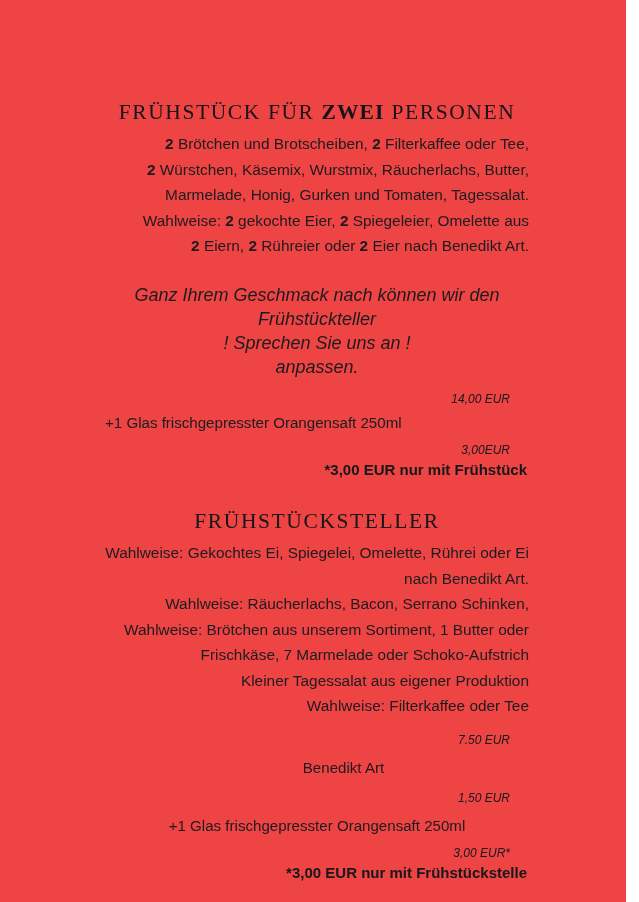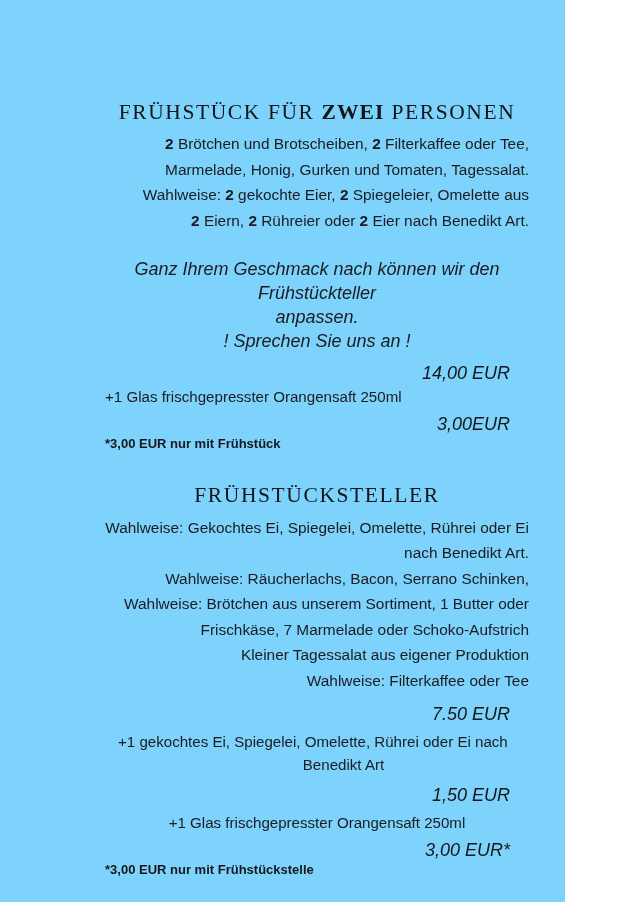--- a/index.html
+++ b/index.html
@@ -11,23 +11,23 @@
     width: 639px;
     height: 902px;
     background: #ffffff;
     font-family: "Liberation Sans", sans-serif;
     color: #1c1c1c;
     overflow: hidden;
   }
 
   .page {
     position: relative;
-    width: 565px;
+    width: 626px;
     height: 902px;
-    background: #7dd3fc;
+    background: #ef4444;
   }
 
   
   .content {
     position: absolute;
     left: 105px;
     top: 0;
     width: 424px;
   }
 
@@ -71,29 +71,29 @@
     color: #1b1b20;
   }
   .note .ln {
     display: block;
   }
 
   
   .price {
     text-align: right;
     font-style: italic;
-    font-size: 18px;
+    font-size: 12px;
     line-height: 24px;
     color: #17171c;
     padding-right: 19px;
     white-space: nowrap;
   }
   .footnote {
-    text-align: left;
-    font-size: 13px;
+    text-align: right;
+    font-size: 15px;
     font-weight: 700;
     line-height: 15px;
     color: #17171c;
     padding-right: 2px;
     white-space: nowrap;
   }
 
   
   .addon-left {
     text-align: left;
@@ -137,31 +137,32 @@
   <div class="content">
 
     <div class="sp-title-1"></div>
 
     <div class="section-title"><span>FRÜHSTÜCK FÜR </span><span class="accent">ZWEI</span><span> PERSONEN</span></div>
 
     <div class="sp-c"></div>
 
     <div class="body-lines" id="s1-lines">
         <span class="ln"><b>2</b><span> Brötchen und Brotscheiben, </span><b>2</b><span> Filterkaffee oder Tee,</span></span>
+        <span class="ln"><b>2</b><span> Würstchen, Käsemix, Wurstmix, Räucherlachs, Butter,</span></span>
         <span class="ln"><span>Marmelade, Honig, Gurken und Tomaten, Tagessalat.</span></span>
         <span class="ln"><span>Wahlweise: </span><b>2</b><span> gekochte Eier, </span><b>2</b><span> Spiegeleier, Omelette aus</span></span>
         <span class="ln"><b>2</b><span> Eiern, </span><b>2</b><span> Rühreier oder </span><b>2</b><span> Eier nach Benedikt Art.</span></span>
       </div>
 
     <div class="sp-b"></div>
 
     <div class="note" id="s1-note">
         <span class="ln">Ganz Ihrem Geschmack nach können wir den Frühstückteller</span>
+        <span class="ln">! Sprechen Sie uns an !</span>
         <span class="ln">anpassen.</span>
-        <span class="ln">! Sprechen Sie uns an !</span>
       </div>
 
     <div class="sp-d"></div>
 
     <div class="price">14,00 EUR</div>
 
     <div class="addon-left">+1 Glas frischgepresster Orangensaft 250ml</div>
 
     <div class="sp-g"></div>
 
@@ -184,21 +185,21 @@
         <span class="ln">Kleiner Tagessalat aus eigener Produktion</span>
         <span class="ln">Wahlweise: Filterkaffee oder Tee</span>
       </div>
 
     <div class="sp-f"></div>
 
     <div class="price">7.50 EUR</div>
 
     <div class="sp-g"></div>
 
-    <div class="addon-wrap"><span>+1 gekochtes Ei, Spiegelei, Omelette, Rührei oder Ei nach</span><span class="cont">Benedikt Art</span></div>
+    <div class="addon-wrap"><span class="cont">Benedikt Art</span></div>
 
     <div class="sp-h"></div>
 
     <div class="price">1,50 EUR</div>
 
     <div class="sp-g"></div>
 
     <div class="addon-center">+1 Glas frischgepresster Orangensaft 250ml</div>
 
     <div class="sp-g"></div>

